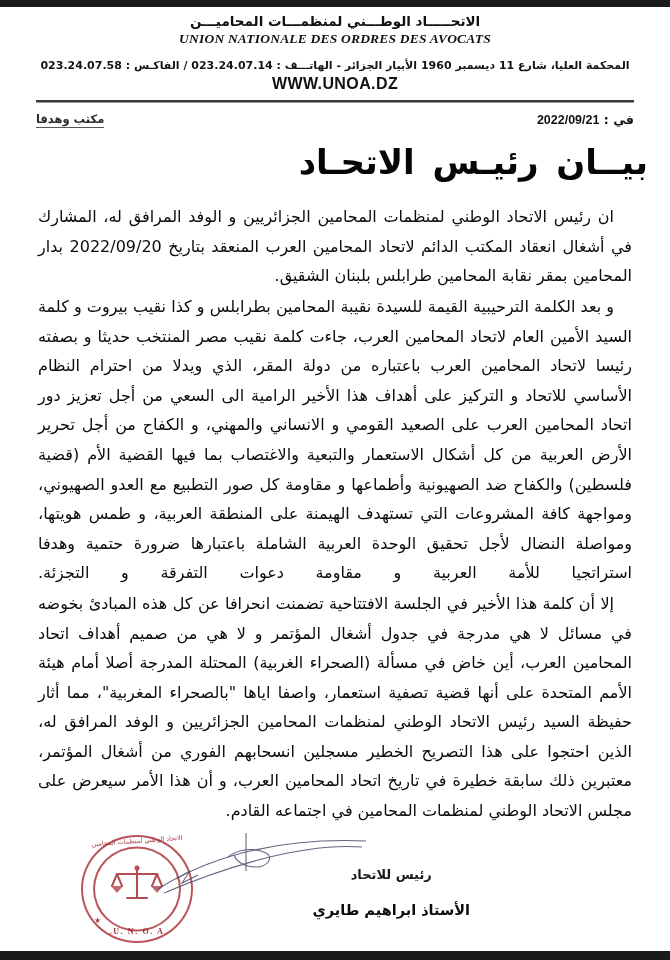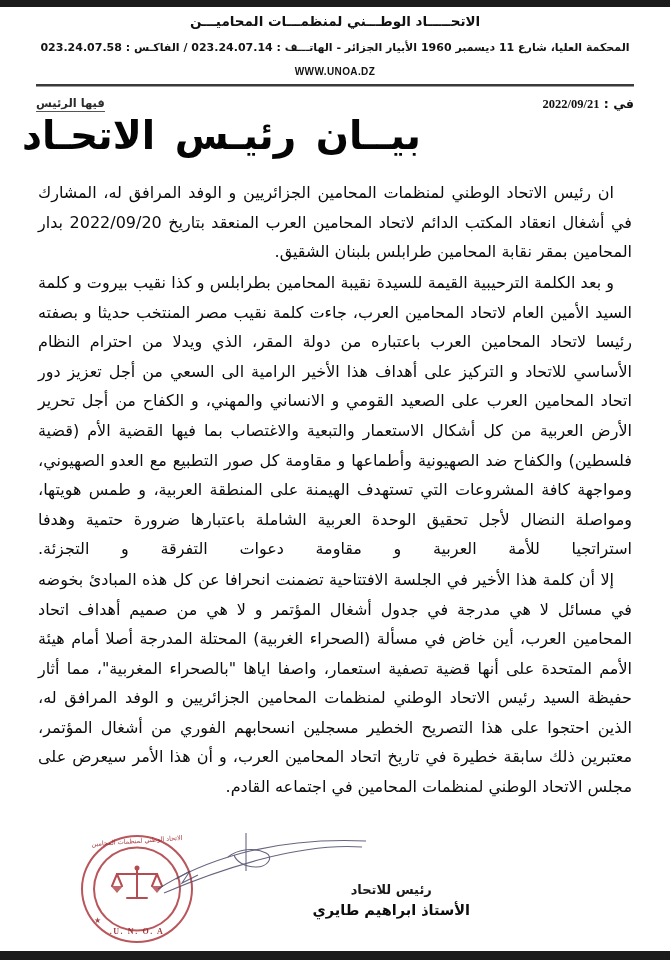--- a/index.html
+++ b/index.html
@@ -75,23 +75,23 @@
     font-weight: 700;
     font-size: 11px;
     color: #141414;
     margin-top: 12px;
     direction: rtl;
     white-space: nowrap;
   }
   .lh-web {
     font-family: "Liberation Sans", sans-serif;
     font-weight: 700;
-    font-size: 10px;
+    font-size: 16px;
     color: #111;
-    margin-top: 12px;
+    margin-top: 3px;
     letter-spacing: 0.4px;
   }
 
   .rule {
     margin: 7px 14px 0 14px;
     height: 0;
     border-top: 2px solid #3a3a3a;
     border-bottom: 1px solid #9a9a9a;
   }
 
@@ -113,33 +113,33 @@
   }
   .date-label {
     font-family: "DejaVu Sans", sans-serif;
     font-size: 12.5px;
     font-weight: 700;
     color: #111;
     direction: rtl;
     white-space: nowrap;
   }
   .date-label .date-value {
-    font-family: Liberation Serif, serif;
+    font-family: Liberation Sans, sans-serif;
     letter-spacing: 0.2px;
     margin-top: 16px;
   }
 
   
   .doc-title {
-    text-align: left;
-    font-family: "DejaVu Sans", sans-serif;
-    font-weight: 700;
-    font-size: 39px;
+    text-align: right;
+    font-family: "DejaVu Sans", sans-serif;
+    font-weight: 700;
+    font-size: 34px;
     color: #050505;
-    margin-top: 1px;
+    margin-top: 14px;
     letter-spacing: 2px;
     word-spacing: 6px;
   }
 
   
   .body-text {
     margin-top: 20px;
     padding: 0 16px;
     direction: rtl;
     text-align: justify;
@@ -236,20 +236,21 @@
     color: #1a1a1a;
     line-height: 1.45;
   }
   .sign-name {
     font-family: "DejaVu Sans", sans-serif;
     font-size: 14.5px;
     font-weight: 700;
     color: #0d0d0d;
     line-height: 1.45;
     white-space: nowrap;
+    margin-top: 15px;
   }
   .ink {
     position: absolute;
     left: 150px;
     bottom: 40px;
     width: 230px;
     height: 80px;
     pointer-events: none;
   }
 </style>
@@ -257,32 +258,33 @@
 <body>
 
 <div class="page">
 
   <div class="scan-band top"></div>
 
   <div class="sheet">
 
     <div class="letterhead">
       <div class="lh-arabic">الاتحـــــاد الوطـــني لمنظمـــات المحاميـــن</div>
+      <div class="lh-french">UNION NATIONALE DES ORDRES DES AVOCATS</div>
       <div class="lh-contact">المحكمة العليا، شارع 11 ديسمبر 1960 الأبيار الجزائر   -   الهاتـــف : 023.24.07.14 / الفاكـس : 023.24.07.58</div>
       <div class="lh-web">WWW.UNOA.DZ</div>
     </div>
 
     <div class="rule"></div>
 
     <div class="meta-row">
       <div class="date-label">
         <span>في :</span>
         <span class="date-value">2022/09/21</span>
       </div>
-      <div class="office-label">فيها الرئيس</div>
+      <div class="office-label">مكتب وهدفا</div>
     </div>
 
     <div class="doc-title">بيــان رئيـس الاتحـاد</div>
 
     <div class="body-text">
       <p class="para last-left">ان رئيس الاتحاد الوطني لمنظمات المحامين الجزائريين و الوفد المرافق له، المشارك في أشغال انعقاد المكتب الدائم لاتحاد المحامين العرب المنعقد بتاريخ 2022/09/20 بدار المحامين بمقر نقابة المحامين طرابلس بلبنان الشقيق.</p>
       <p class="para">و بعد الكلمة الترحيبية القيمة للسيدة نقيبة المحامين بطرابلس و كذا نقيب بيروت و كلمة السيد الأمين العام لاتحاد المحامين العرب، جاءت كلمة نقيب مصر المنتخب حديثا و بصفته رئيسا لاتحاد المحامين العرب باعتباره من دولة المقر، الذي ويدلا من احترام النظام الأساسي للاتحاد و التركيز على أهداف هذا الأخير الرامية الى السعي من أجل تعزيز دور اتحاد المحامين العرب على الصعيد القومي و الانساني والمهني، و الكفاح من أجل تحرير الأرض العربية من كل أشكال الاستعمار والتبعية والاغتصاب بما فيها القضية الأم (قضية فلسطين) والكفاح ضد الصهيونية وأطماعها و مقاومة كل صور التطبيع مع العدو الصهيوني، ومواجهة كافة المشروعات التي تستهدف الهيمنة على المنطقة العربية، و طمس هويتها، ومواصلة النضال لأجل تحقيق الوحدة العربية الشاملة باعتبارها ضرورة حتمية وهدفا استراتجيا للأمة العربية و مقاومة دعوات التفرقة و التجزئة.</p>
       <p class="para last-left">إلا أن كلمة هذا الأخير في الجلسة الافتتاحية تضمنت انحرافا عن كل هذه المبادئ بخوضه في مسائل لا هي مدرجة في جدول أشغال المؤتمر و لا هي من صميم أهداف اتحاد المحامين العرب، أين خاض في مسألة (الصحراء الغربية) المحتلة المدرجة أصلا أمام هيئة الأمم المتحدة على أنها قضية تصفية استعمار، واصفا اياها "بالصحراء المغربية"، مما أثار حفيظة السيد رئيس الاتحاد الوطني لمنظمات المحامين الجزائريين و الوفد المرافق له، الذين احتجوا على هذا التصريح الخطير مسجلين انسحابهم الفوري من أشغال المؤتمر، معتبرين ذلك سابقة خطيرة في تاريخ اتحاد المحامين العرب، و أن هذا الأمر سيعرض على مجلس الاتحاد الوطني لمنظمات المحامين في اجتماعه القادم.</p>
     </div>
 

